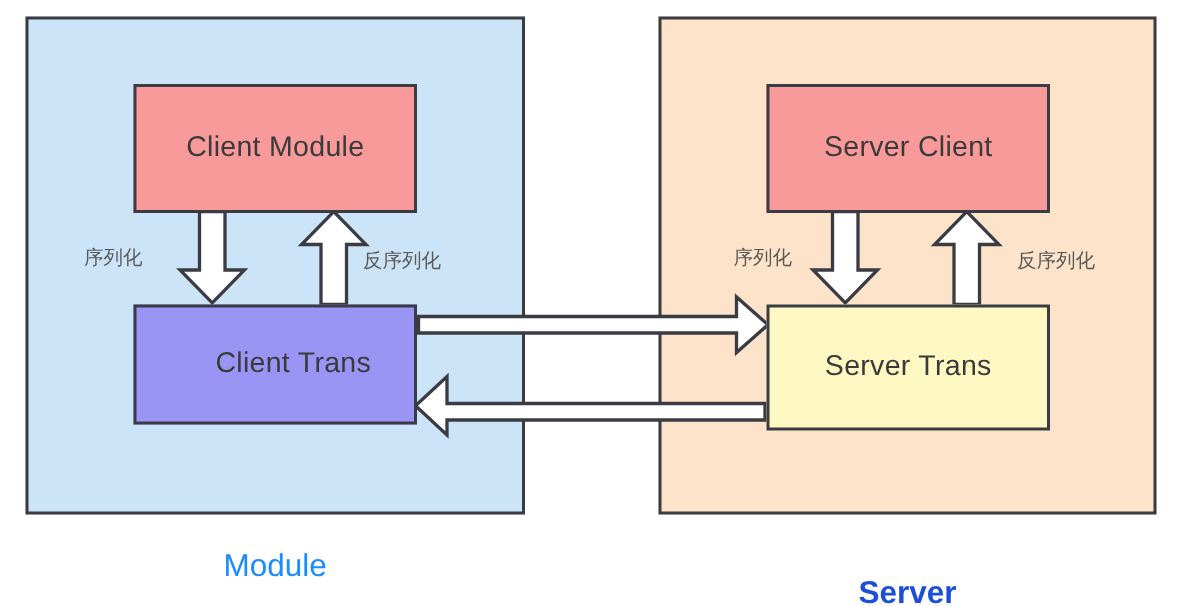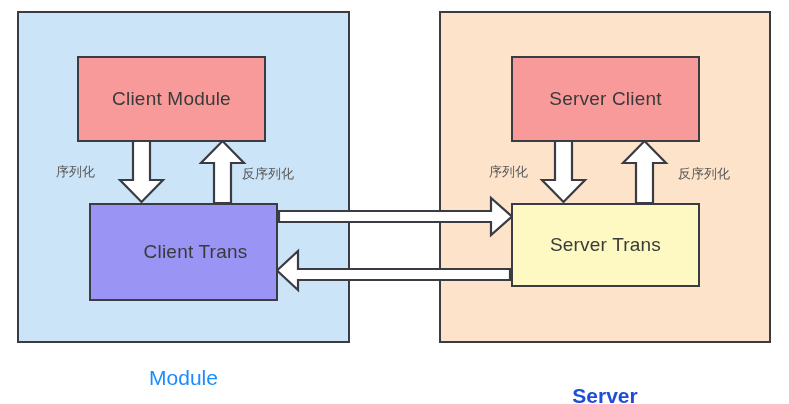--- a/index.html
+++ b/index.html
@@ -35,25 +35,25 @@
       <path d="M555,141 L572,141 L572,180 L585,180 L563.5,202 L542,180 L555,180 Z"></path>
 
       <path d="M636,203 L653,203 L653,163 L666,163 L644.5,141 L623,163 L636,163 Z"></path>
 
       <path d="M279,211 L491,211 L491,198 L512,216.5 L491,235 L491,222 L279,222 Z"></path>
 
       <path d="M510,269 L298,269 L298,251 L277,270.5 L298,290 L298,280 L510,280 Z"></path>
     </g>
   </svg>
 
-  <div class="node" style="left:77px;top:56px;width:189px;height:86px;background:#f89a9a;">
+  <div class="node" style="left:89px;top:56px;width:189px;height:86px;background:#f89a9a;">
     <span>Client Module</span>
   </div>
 
-  <div class="node" style="left:89px;top:203px;width:189px;height:98px;background:#9a94f5;padding-left:24px;">
+  <div class="node" style="left:89px;top:203px;width:189px;height:80px;background:#9a94f5;padding-left:24px;">
     <span>Client Trans</span>
   </div>
 
   <div class="node" style="left:511px;top:56px;width:189px;height:86px;background:#f89a9a;">
     <span>Server Client</span>
   </div>
 
   <div class="node" style="left:511px;top:203px;width:189px;height:84px;background:#fef9c3;">
     <span>Server Trans</span>
   </div>

